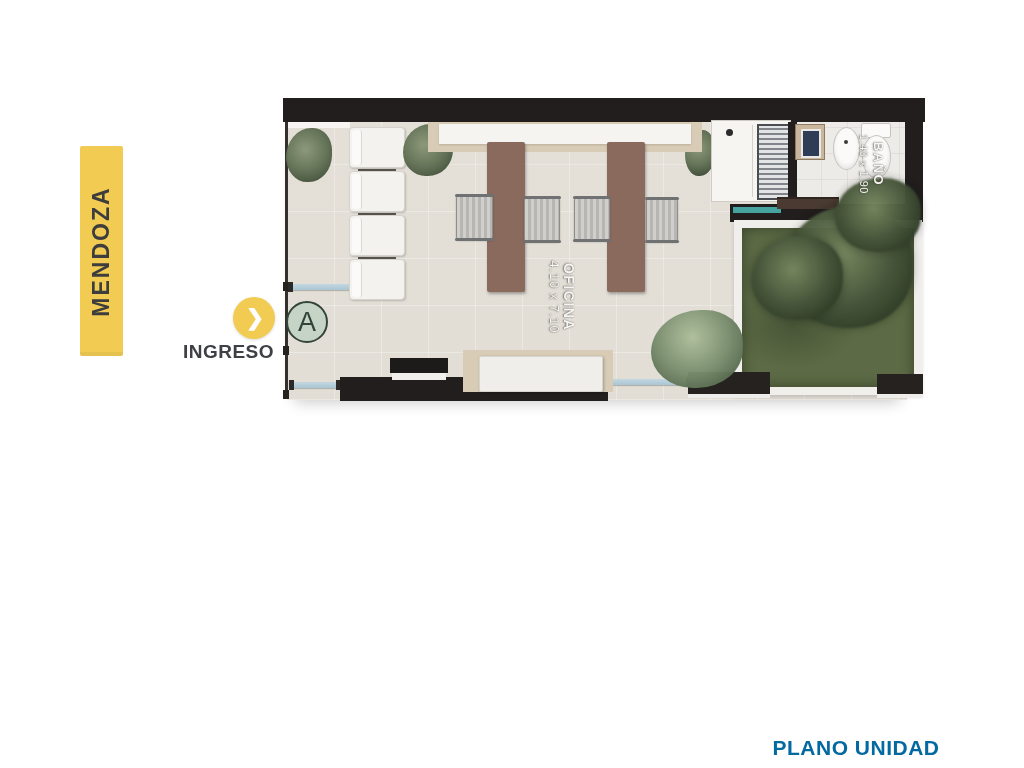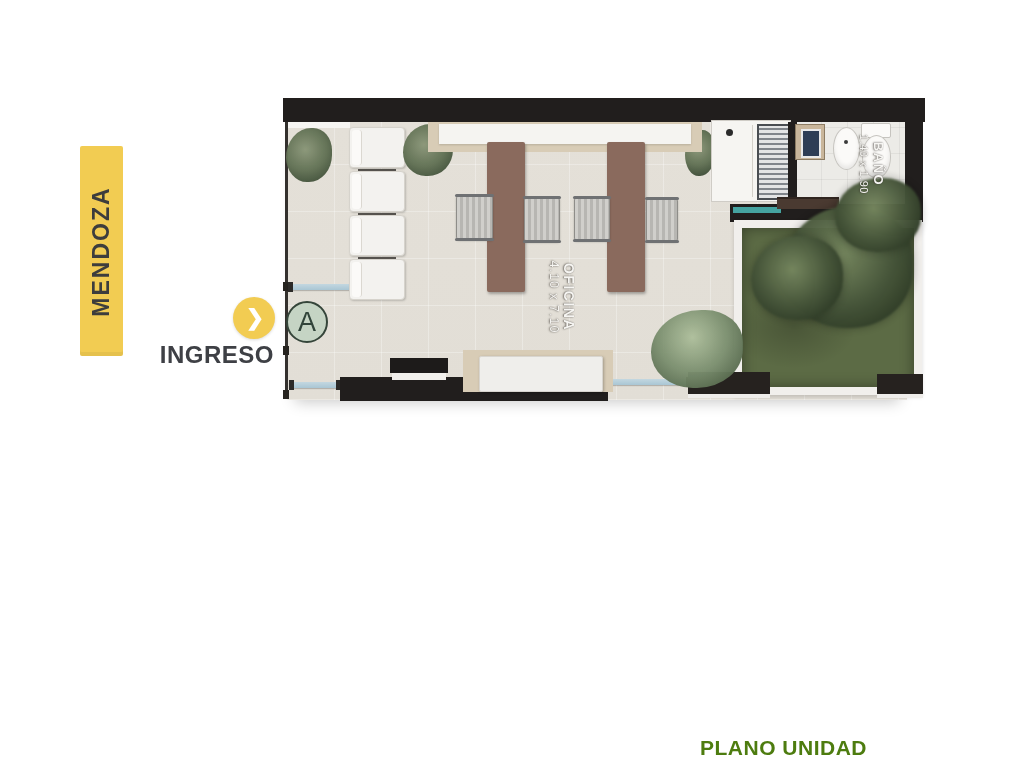--- a/index.html
+++ b/index.html
@@ -15,31 +15,31 @@
   .street-banner span{transform:rotate(-90deg);white-space:nowrap;
     font-size:23px;font-weight:bold;letter-spacing:2px;color:#3d3d3d;}
 
   
   .entry-circle{left:233px;top:297px;width:42px;height:42px;border-radius:50%;
     background:var(--accent-yellow,#F2CC52);
     display:flex;align-items:center;justify-content:center;
     box-shadow:0 1px 3px rgba(0,0,0,.15);}
   .entry-circle span{color:#fff;font-size:22px;font-weight:bold;line-height:1;margin-left:2px;}
   .entry-label{left:150px;top:341px;width:124px;text-align:right;
-    font-size:24px;font-weight:bold;color:var(--text-dark,#3E4045);letter-spacing:.5px;}
+    font-size:19px;font-weight:bold;color:var(--text-dark,#3E4045);letter-spacing:.5px;}
 
   
   .unit-circle{left:286px;top:301px;width:38px;height:38px;border-radius:50%;
     background:var(--marker-green,#C5D4C4);border:2px solid #35453a;
     display:flex;align-items:center;justify-content:center;z-index:8;}
   .unit-circle span{font-size:27px;font-weight:400;color:#31443a;line-height:1;}
 
   
-  .footer-label{left:700px;top:736px;width:312px;text-align:left;
-    font-size:21px;font-weight:bold;color:#4d7c0f;letter-spacing:.5px;}
+  .footer-label{left:700px;top:736px;width:312px;text-align:center;
+    font-size:21px;font-weight:bold;color:#0369a1;letter-spacing:.5px;}
 
   
   .plan{left:283px;top:98px;width:642px;height:307px;}
   .plan .abs{position:absolute;}
 
   .floor{left:4px;top:24px;width:620px;height:278px;
     background:
       repeating-linear-gradient(90deg,rgba(255,255,255,.3) 0 1px,transparent 1px 47px),
       repeating-linear-gradient(0deg,rgba(255,255,255,.3) 0 1px,transparent 1px 47px),
       linear-gradient(180deg,#e4e0d8,var(--floor-beige,#E2DED6));

